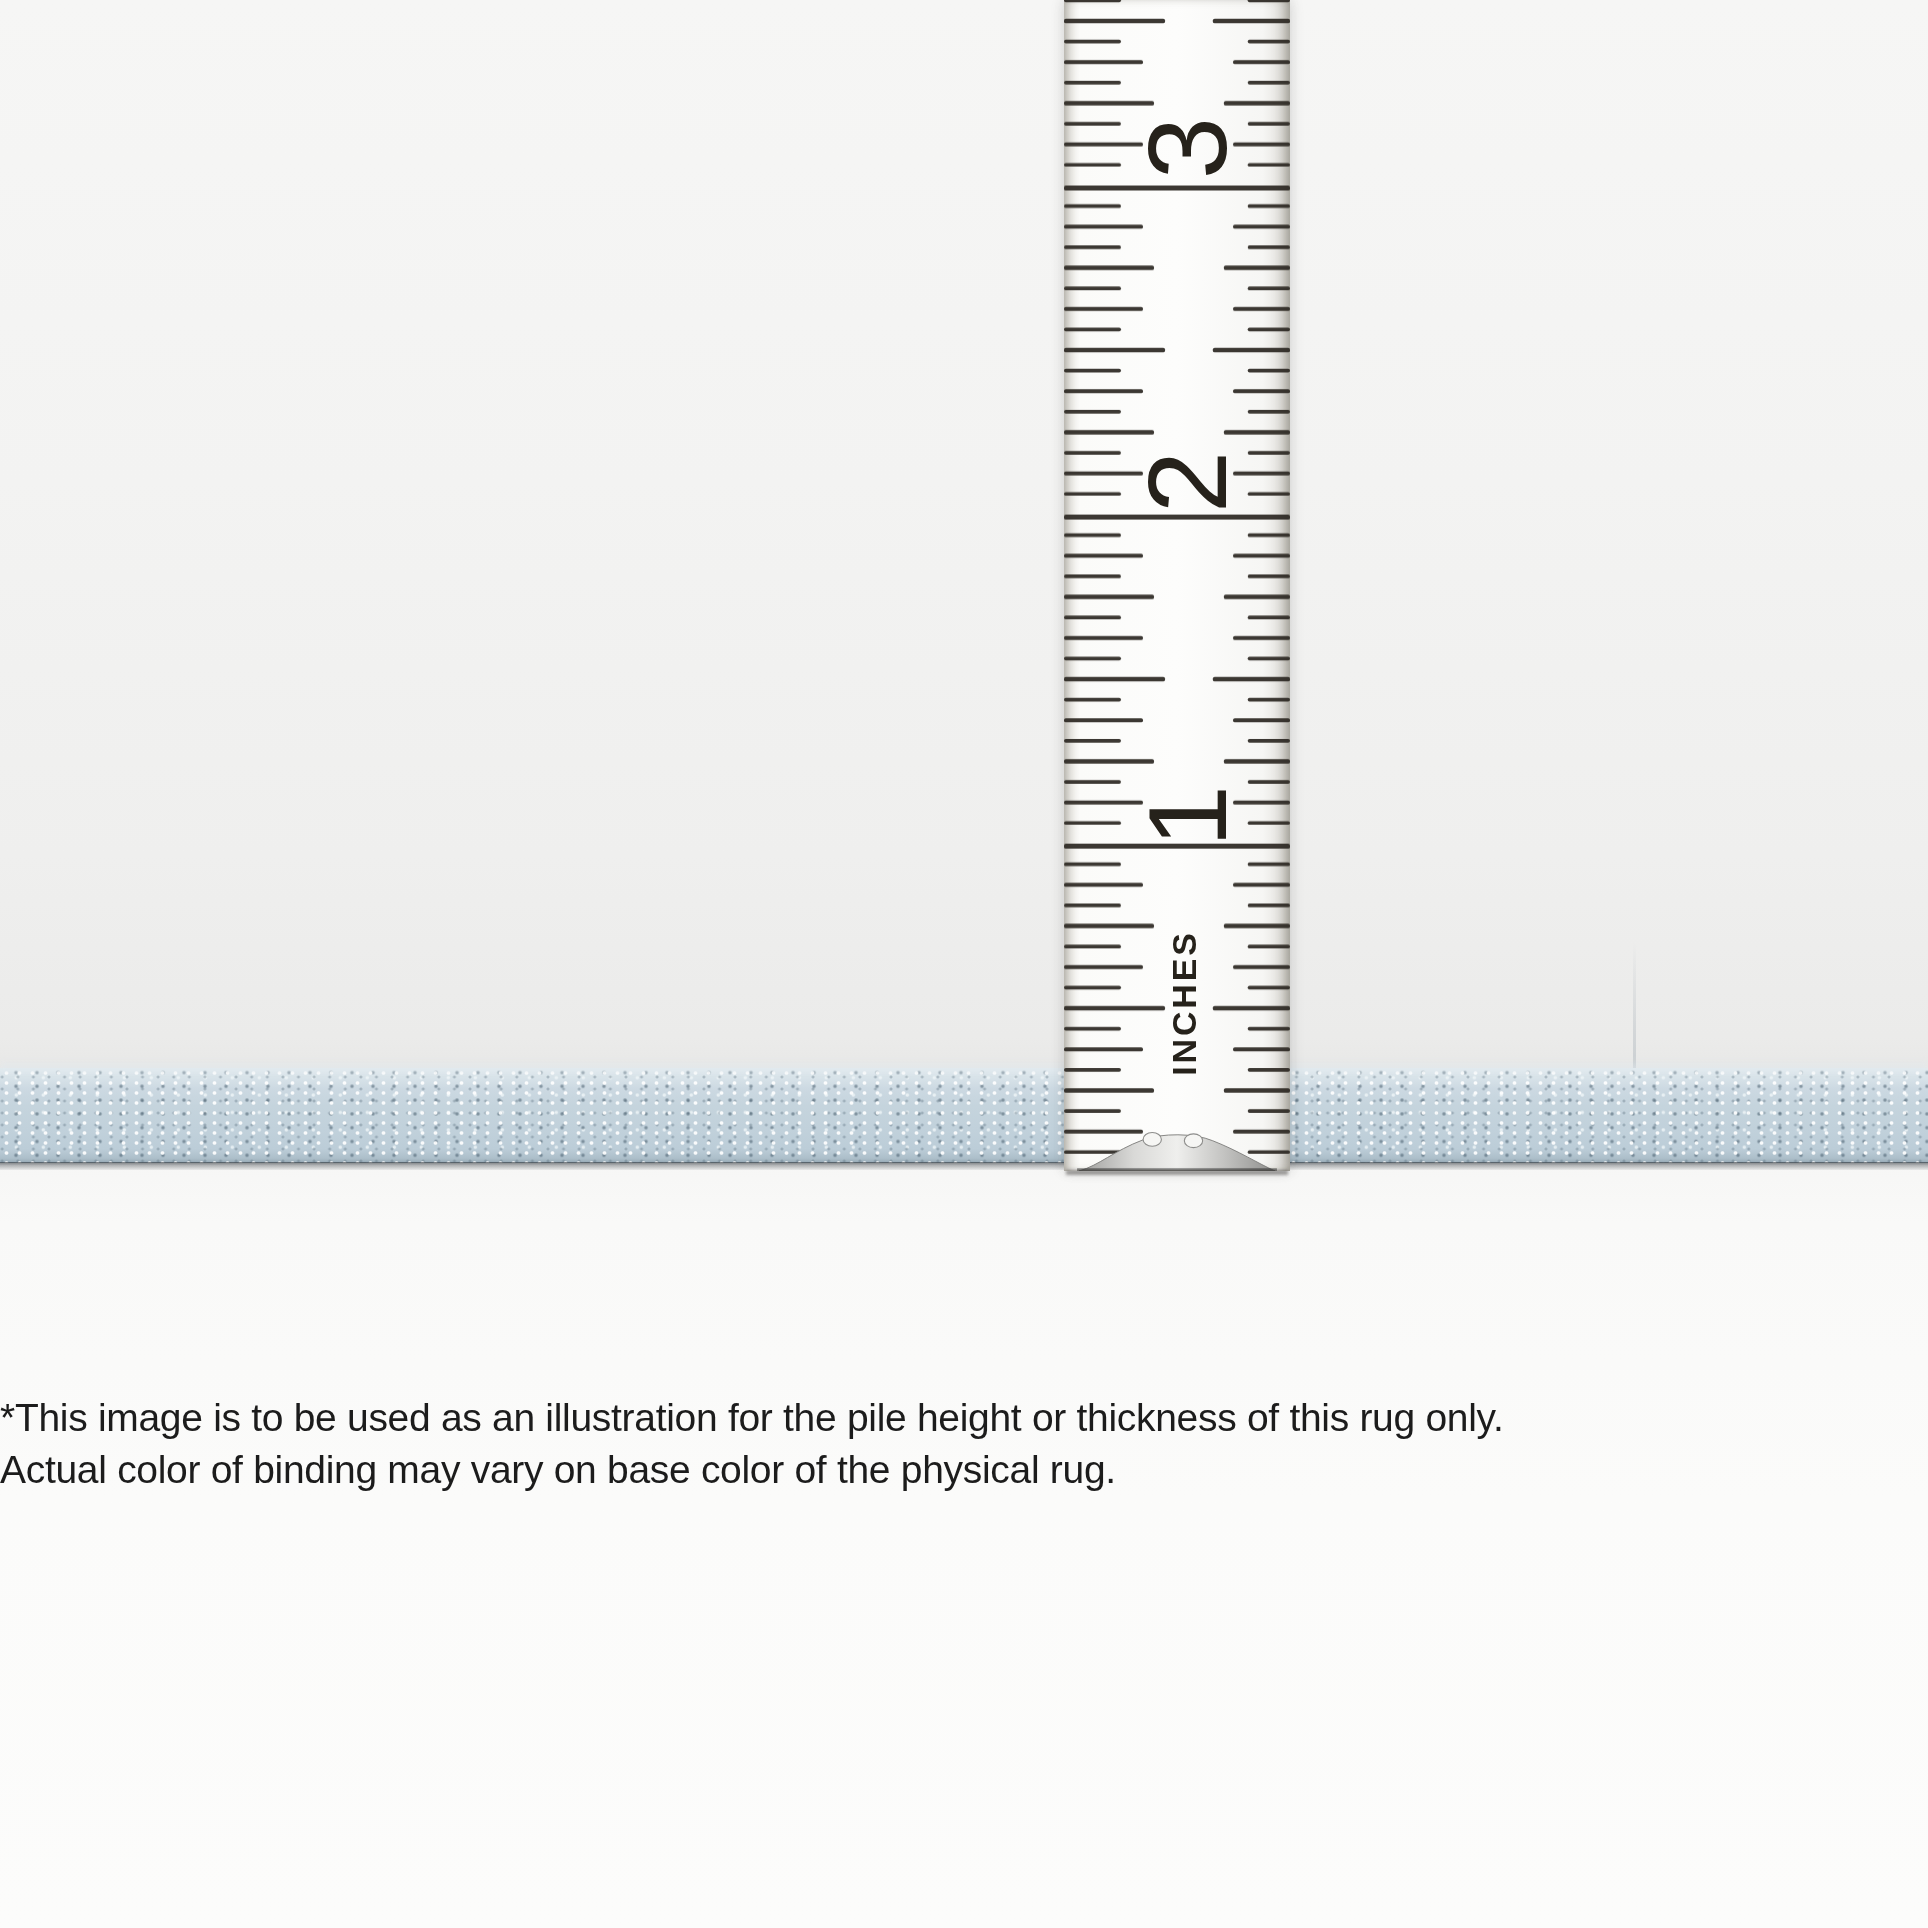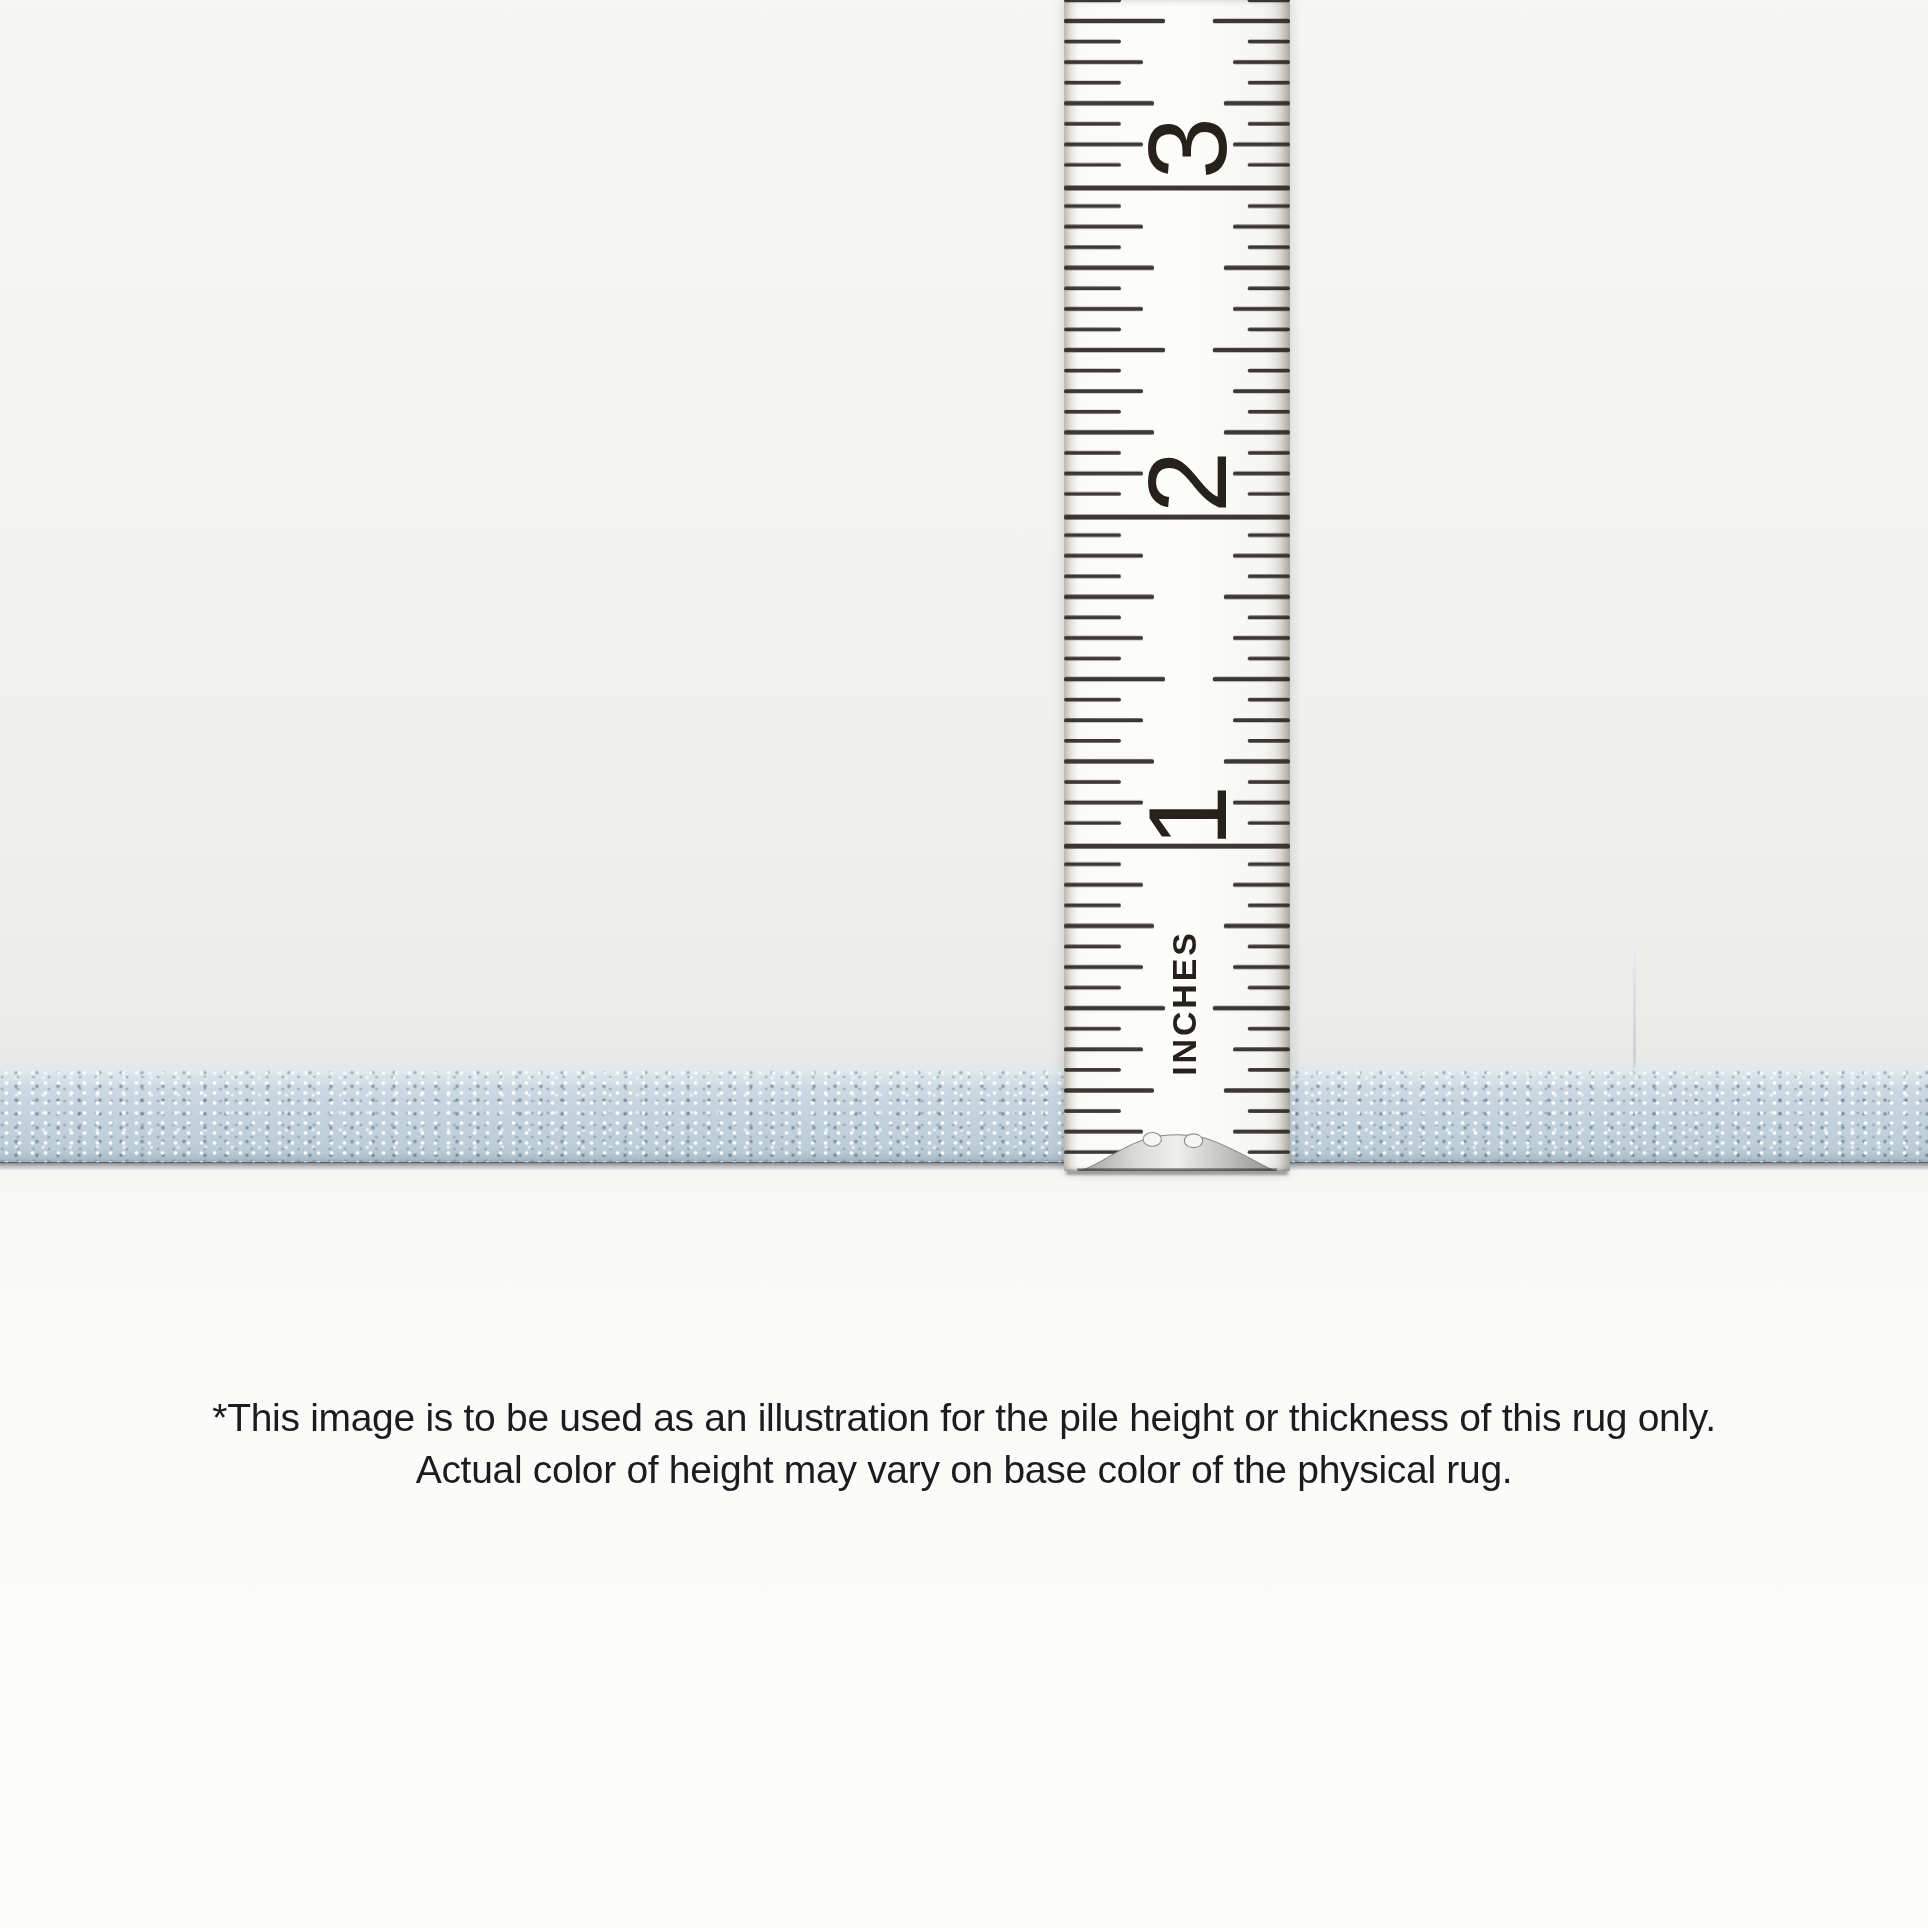--- a/index.html
+++ b/index.html
@@ -72,21 +72,21 @@
   .inches-label{
     position:absolute;left:120px;top:1003px;
     transform:translate(-50%,-50%) rotate(-90deg);
     font-size:34px;font-weight:700;letter-spacing:2.8px;color:#26221b;white-space:nowrap;
   }
   .end-clip{position:absolute;left:0;bottom:0;}
 
   
   .caption{
     position:absolute;left:0;top:1392px;width:1928px;
-    text-align:center;color:#1c1c1c;
+    color:#1c1c1c;
     font-size:39px;line-height:52px;letter-spacing:-0.3px;
   }
   .caption p{margin:0;}
 </style>
 </head>
 <body>
 
 <div class="stage">
 
   <div class="backdrop"></div>
@@ -157,17 +157,17 @@
       </defs>
       <path d="M16 48 C 38 42 54 26 86 14 C 106 6.5 142 6.5 162 15 C 190 26 212 40 230 48 Z" fill="url(#metal)" stroke="#7d7d7b" stroke-width="1"></path>
       <ellipse cx="96" cy="13.5" rx="10" ry="7.5" fill="#f6f6f4" stroke="#8d8d8b" stroke-width="1.2"></ellipse>
       <ellipse cx="141" cy="15" rx="10" ry="7.5" fill="#f6f6f4" stroke="#8d8d8b" stroke-width="1.2"></ellipse>
       <rect x="14" y="45" width="218" height="3" fill="rgba(42,42,40,.5)"></rect>
     </svg>
   </div>
 
   <div class="caption">
     <p>*This image is to be used as an illustration for the pile height or thickness of this rug only.</p>
-    <p>Actual color of height may vary on base color of the physical rug.</p>
+    <p>Actual color of binding may vary on base color of the physical rug.</p>
   </div>
 
 </div>
 
 
 </body></html>

